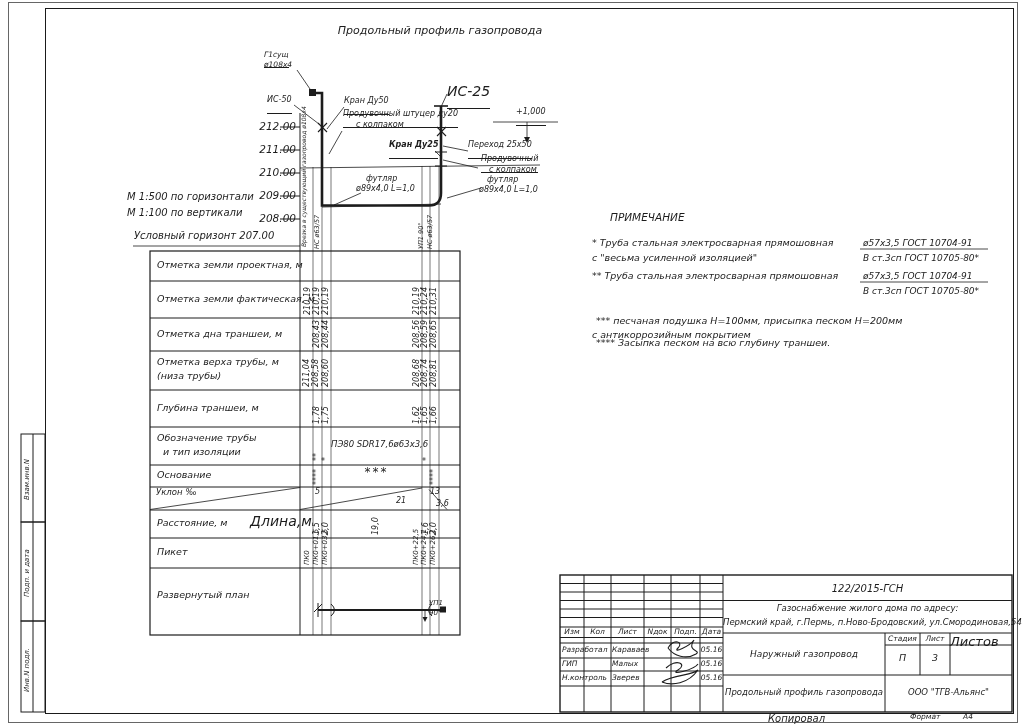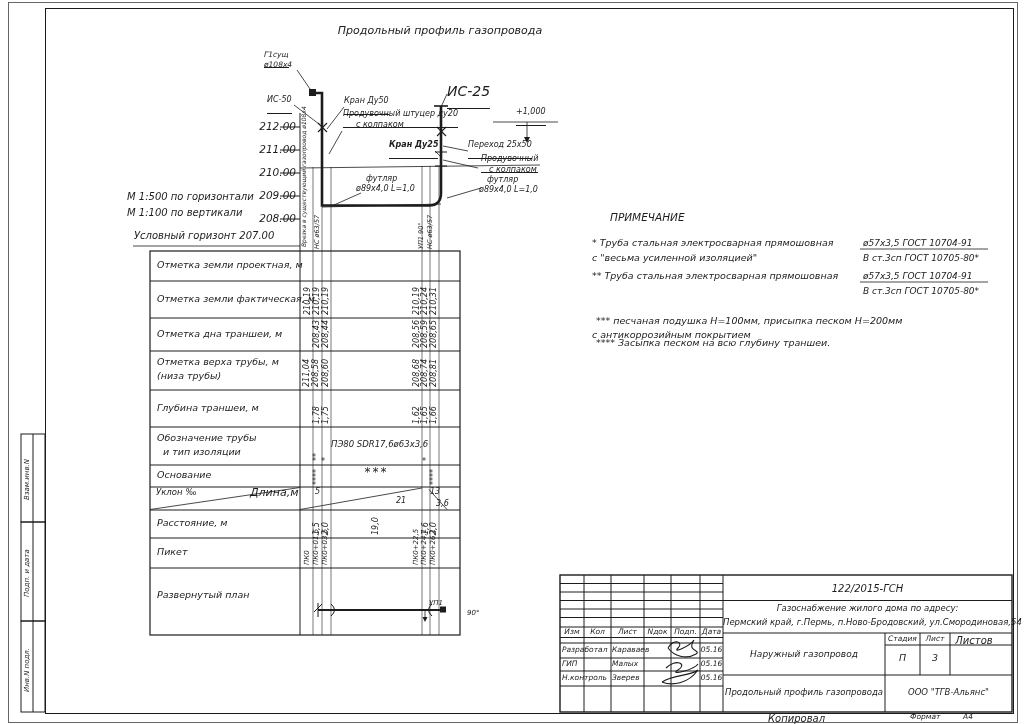--- a/index.html
+++ b/index.html
@@ -114,21 +114,21 @@
   <div class="t" style="left:157px;top:260px;font-size:9.5px;">Отметка земли проектная, м</div>
   <div class="t" style="left:157px;top:294px;font-size:9.5px;">Отметка земли фактическая, м</div>
   <div class="t" style="left:157px;top:329px;font-size:9.5px;">Отметка дна траншеи, м</div>
   <div class="t" style="left:157px;top:357px;font-size:9.5px;">Отметка верха трубы, м</div>
   <div class="t" style="left:157px;top:371px;font-size:9.5px;text-align:right;">(низа трубы)</div>
   <div class="t" style="left:157px;top:403px;font-size:9.5px;">Глубина траншеи, м</div>
   <div class="t" style="left:157px;top:433px;font-size:9.5px;">Обозначение трубы</div>
   <div class="t" style="left:163px;top:447px;font-size:9.5px;">и тип изоляции</div>
   <div class="t" style="left:157px;top:470px;font-size:9.5px;">Основание</div>
   <div class="t" style="left:156px;top:488px;font-size:8.5px;">Уклон ‰</div>
-  <div class="t" style="left:250px;top:487px;font-size:11px;">Длина,м</div>
+  <div class="t" style="left:250px;top:514px;font-size:14px;">Длина,м</div>
   <div class="t" style="left:157px;top:518px;font-size:9.5px;">Расстояние, м</div>
   <div class="t" style="left:157px;top:547px;font-size:9.5px;">Пикет</div>
   <div class="t" style="left:157px;top:590px;font-size:9.5px;">Развернутый план</div>
 
   <div class="t rot" style="left:304px;top:315px;font-size:8px;">210,19</div>
   <div class="t rot" style="left:313px;top:315px;font-size:8px;">210,19</div>
   <div class="t rot" style="left:322px;top:315px;font-size:8px;">210,19</div>
   <div class="t rot" style="left:413px;top:315px;font-size:8px;">210,19</div>
   <div class="t rot" style="left:421px;top:315px;font-size:8px;">210,24</div>
   <div class="t rot" style="left:430px;top:315px;font-size:8px;">210,31</div>
@@ -173,21 +173,21 @@
   <div class="t rot" style="left:430px;top:535px;font-size:8px;">2,0</div>
 
   <div class="t rot" style="left:304px;top:565px;font-size:7px;">ПК0</div>
   <div class="t rot" style="left:313px;top:565px;font-size:7px;">ПК0+01,5</div>
   <div class="t rot" style="left:322px;top:565px;font-size:7px;">ПК0+03,5</div>
   <div class="t rot" style="left:413px;top:565px;font-size:7px;">ПК0+22,5</div>
   <div class="t rot" style="left:421px;top:565px;font-size:7px;">ПК0+24,1</div>
   <div class="t rot" style="left:430px;top:565px;font-size:7px;">ПК0+26,1</div>
 
   <div class="t" style="left:429px;top:600px;font-size:7px;">УП1</div>
-  <div class="t" style="left:429px;top:610px;font-size:7px;padding-left:38px;">90°</div>
+  <div class="t" style="left:429px;top:610px;font-size:7px;">90°</div>
 
   <div class="t" style="left:610px;top:212px;font-size:10.5px;">ПРИМЕЧАНИЕ</div>
   <div class="t" style="left:592px;top:238px;font-size:9.5px;">*  Труба стальная электросварная прямошовная</div>
   <div class="t" style="left:863px;top:238px;font-size:9px;">ø57х3,5 ГОСТ 10704-91</div>
   <div class="t" style="left:592px;top:253px;font-size:9.5px;">с "весьма усиленной изоляцией"</div>
   <div class="t" style="left:863px;top:253px;font-size:9px;">В ст.3сп ГОСТ 10705-80*</div>
   <div class="t" style="left:592px;top:271px;font-size:9.5px;">**  Труба стальная электросварная прямошовная</div>
   <div class="t" style="left:863px;top:271px;font-size:9px;">ø57х3,5 ГОСТ 10704-91</div>
   <div class="t" style="left:592px;top:286px;font-size:9.5px;margin-top:44px;">с антикоррозийным покрытием</div>
   <div class="t" style="left:863px;top:286px;font-size:9px;">В ст.3сп ГОСТ 10705-80*</div>
@@ -210,21 +210,21 @@
   <div class="t" style="left:562px;top:660px;font-size:7.5px;">ГИП</div>
   <div class="t" style="left:612px;top:660px;font-size:7.5px;">Малых</div>
   <div class="t c" style="left:700px;top:660px;width:23px;font-size:7.5px;">05.16</div>
   <div class="t" style="left:562px;top:674px;font-size:7.5px;">Н.контроль</div>
   <div class="t" style="left:612px;top:674px;font-size:7.5px;">Зверев</div>
   <div class="t c" style="left:700px;top:674px;width:23px;font-size:7.5px;">05.16</div>
 
   <div class="t c" style="left:723px;top:649px;width:162px;font-size:9px;">Наружный газопровод</div>
   <div class="t c" style="left:885px;top:635px;width:35px;font-size:7.5px;">Стадия</div>
   <div class="t c" style="left:920px;top:635px;width:30px;font-size:7.5px;">Лист</div>
-  <div class="t c" style="left:950px;top:635px;width:48px;font-size:10px;">Листов</div>
+  <div class="t c" style="left:950px;top:635px;width:48px;font-size:13px;">Листов</div>
   <div class="t c" style="left:885px;top:653px;width:35px;font-size:9.5px;">П</div>
   <div class="t c" style="left:920px;top:653px;width:30px;font-size:9.5px;">3</div>
   <div class="t c" style="left:723px;top:688px;width:162px;font-size:8.5px;">Продольный профиль газопровода</div>
   <div class="t c" style="left:885px;top:688px;width:127px;font-size:8.5px;">ООО "ТГВ-Альянс"</div>
 
   <div class="t rot" style="left:24px;top:500px;font-size:7px;">Взам.инв.N</div>
   <div class="t rot" style="left:24px;top:597px;font-size:7px;">Подп. и дата</div>
   <div class="t rot" style="left:24px;top:692px;font-size:7px;">Инв.N подл.</div>
 
   <div class="t" style="left:768px;top:713px;font-size:10px;">Копировал</div>

